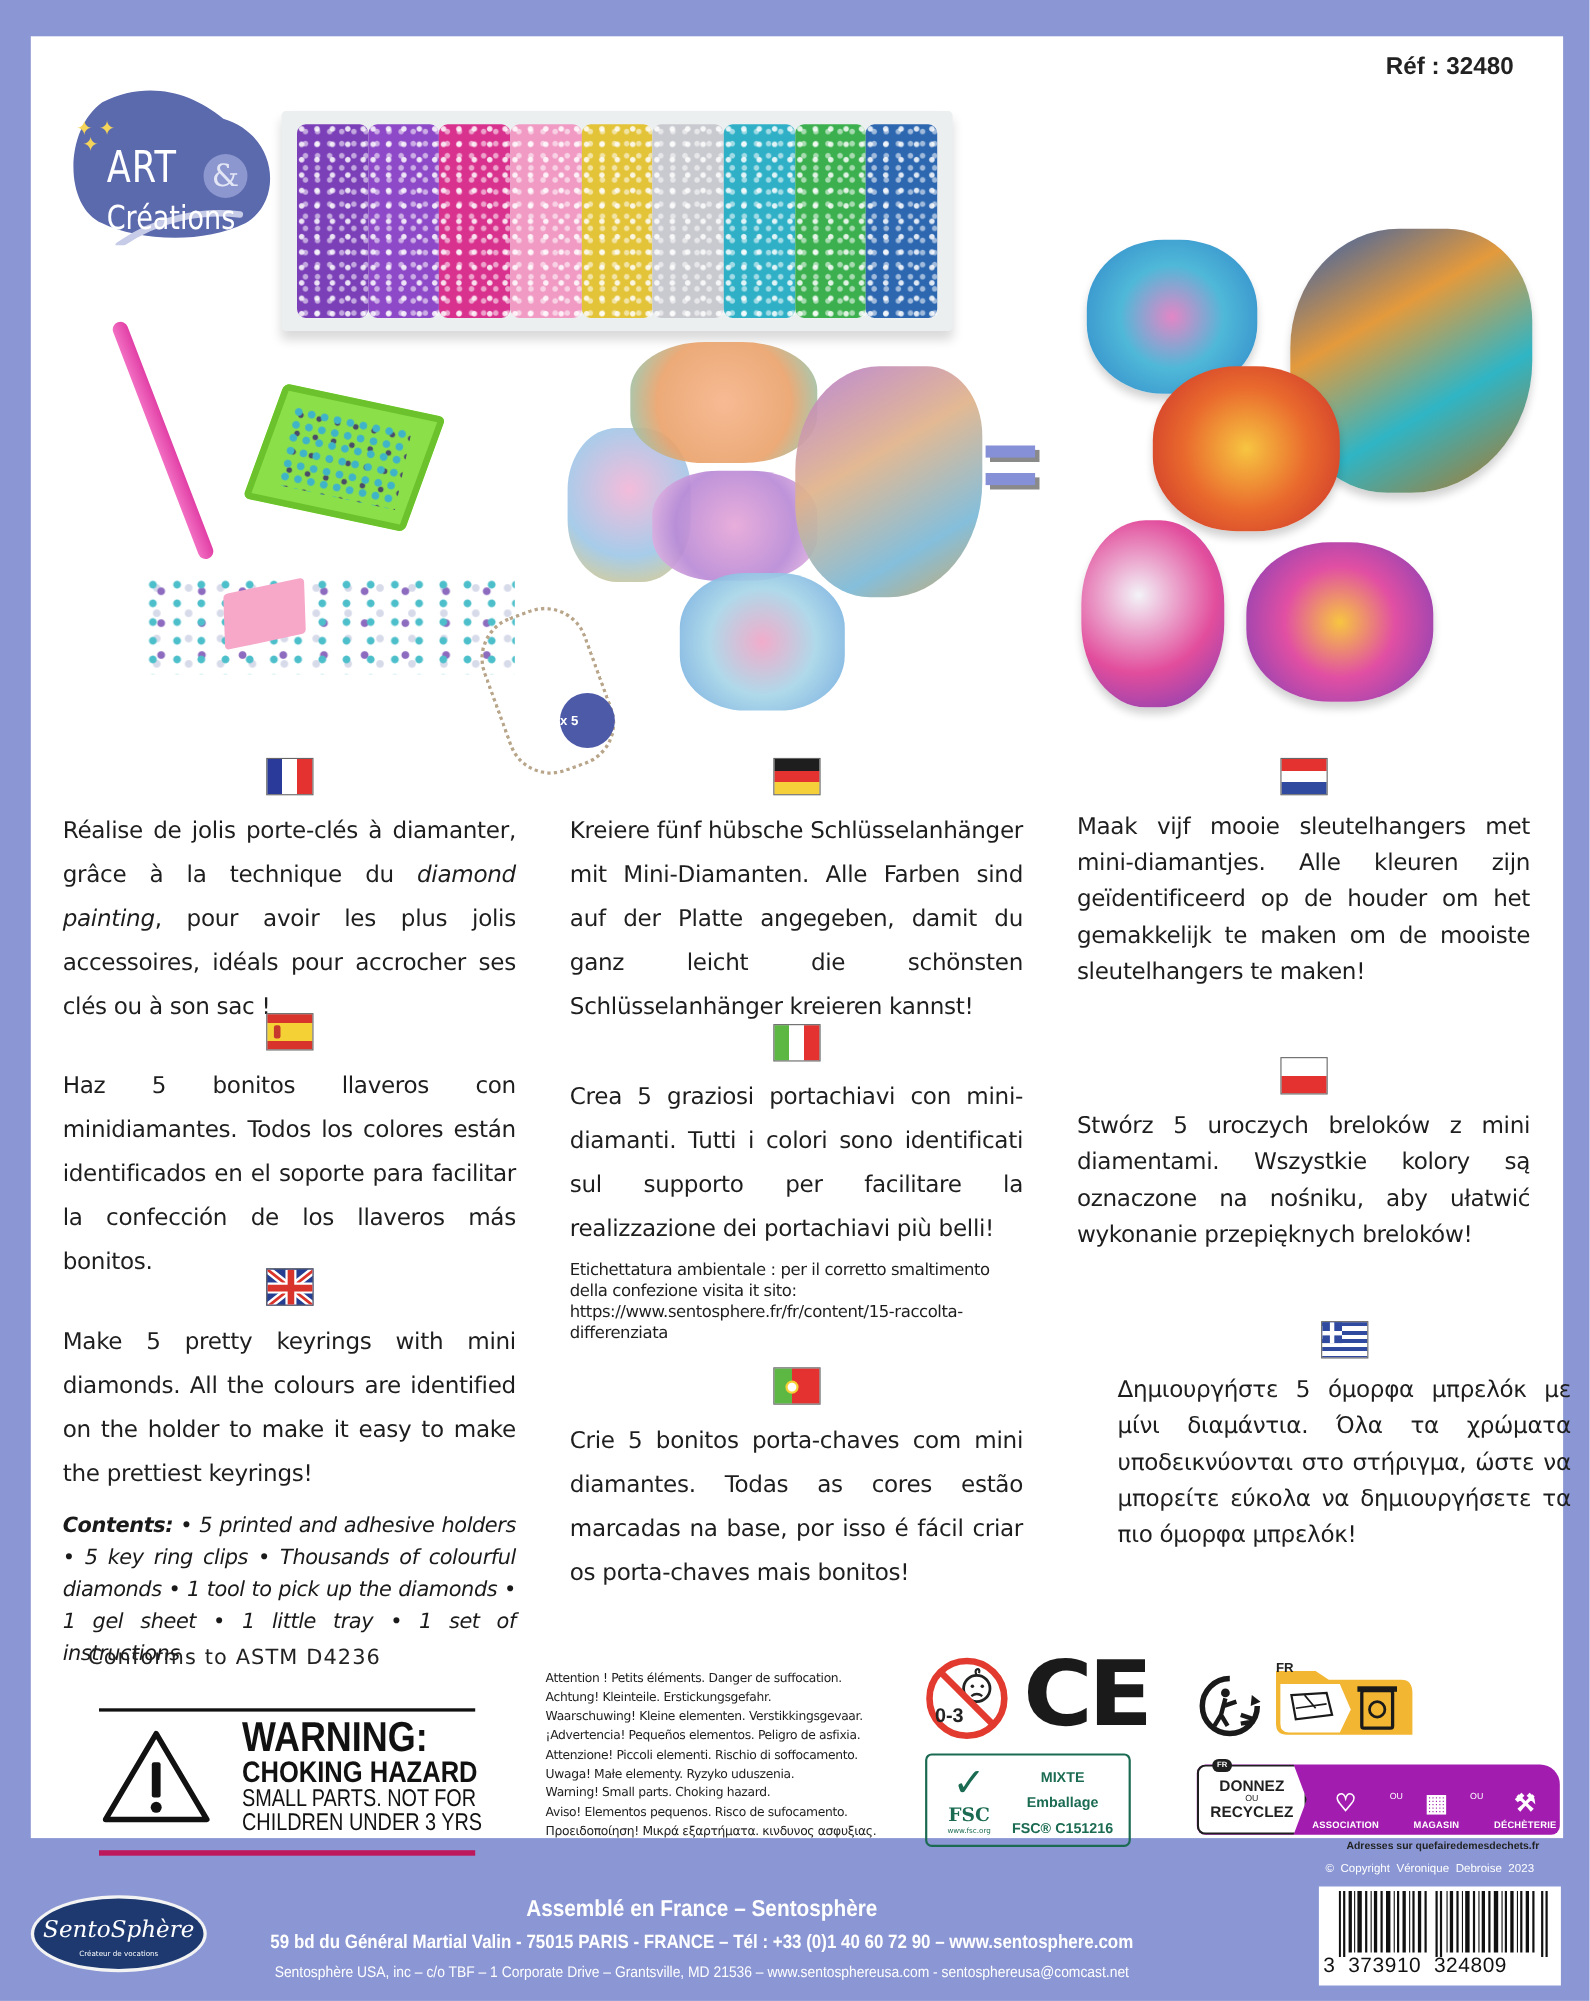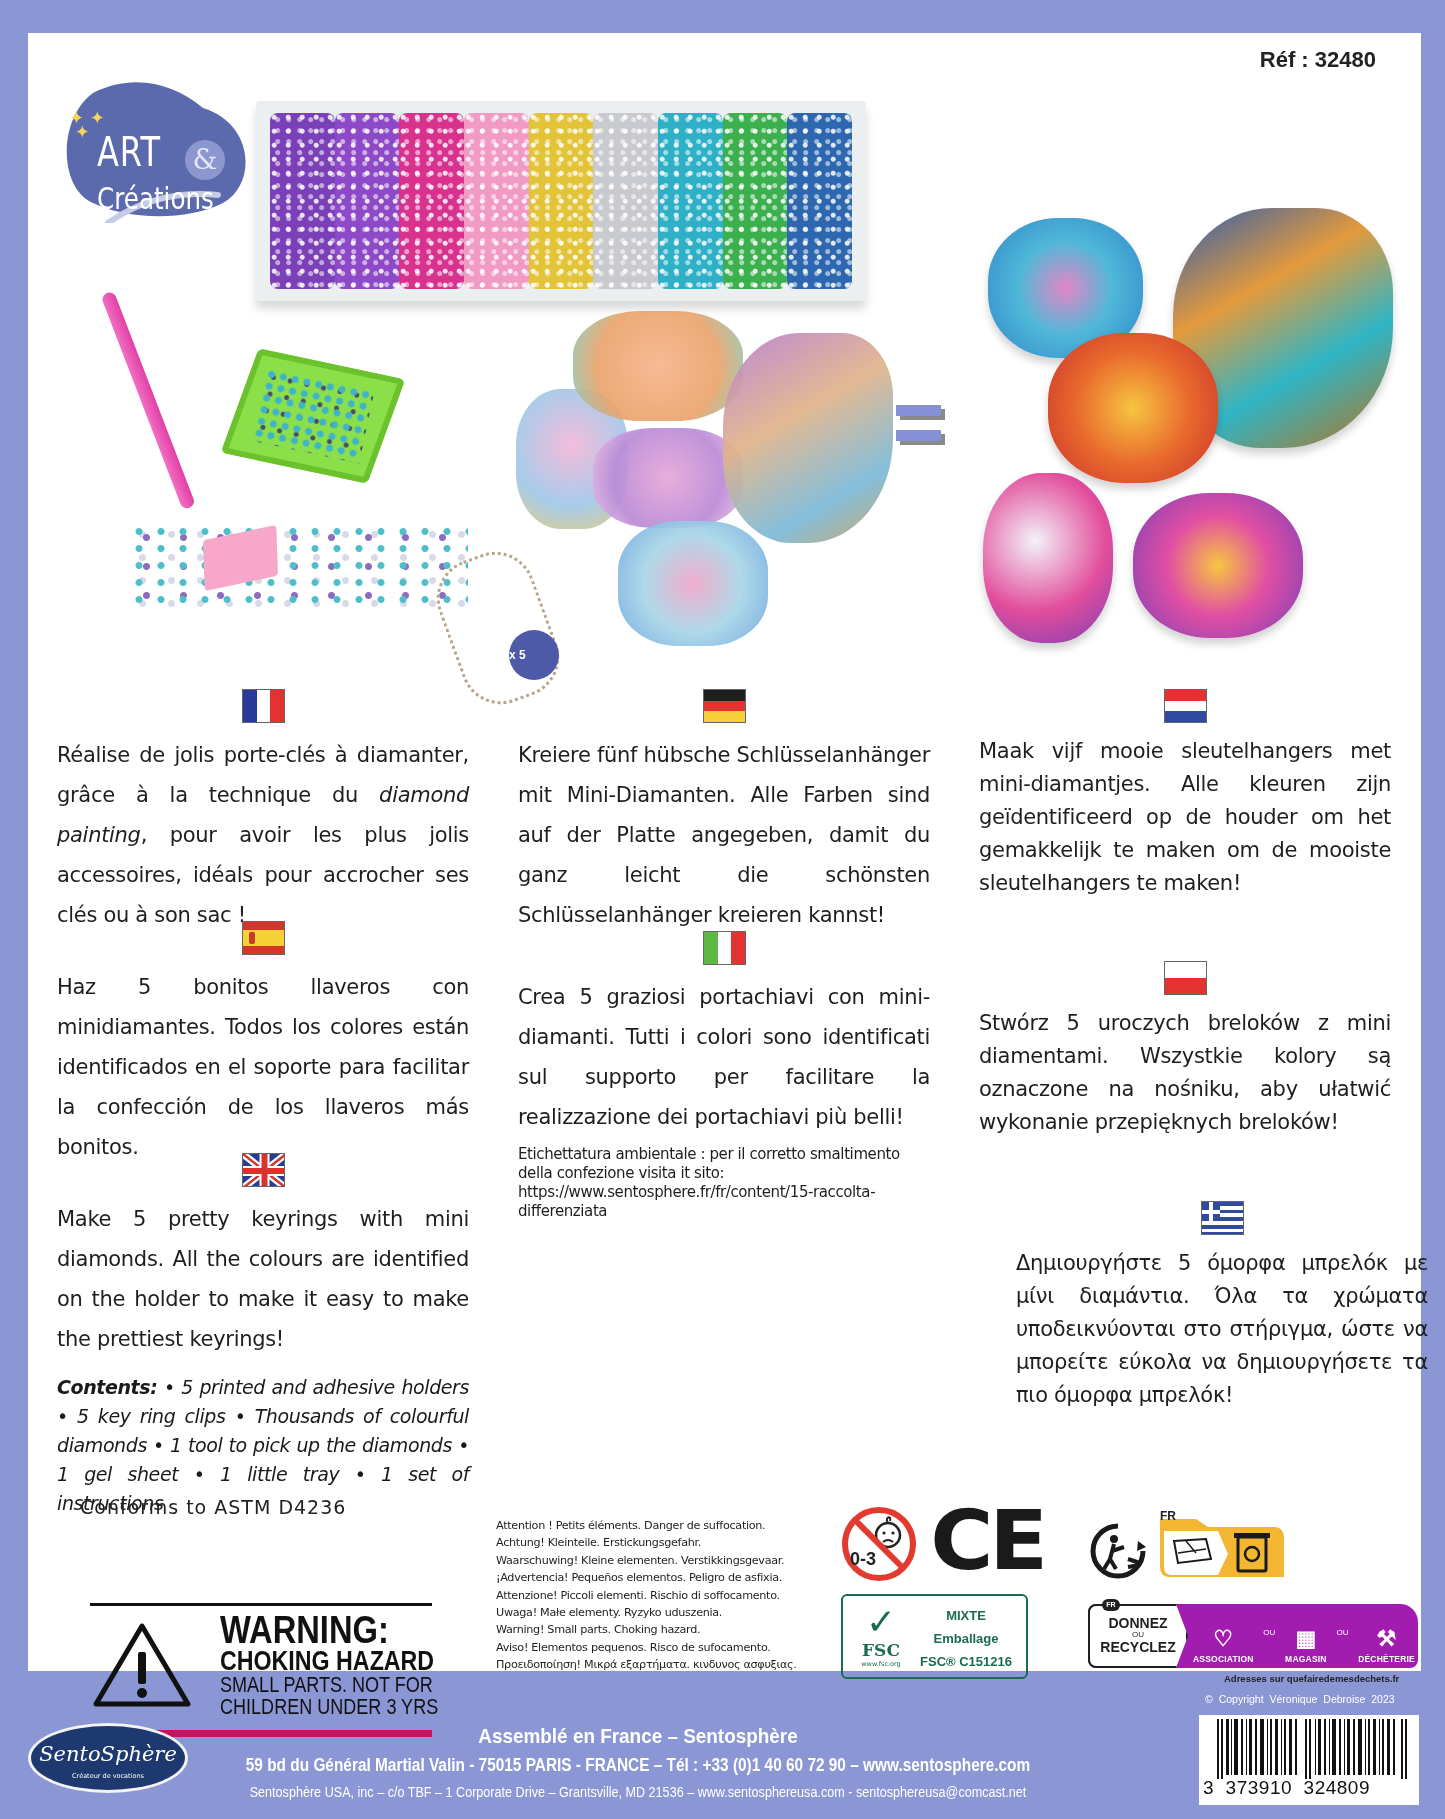--- a/index.html
+++ b/index.html
@@ -39,21 +39,21 @@
   
   .lang { position: absolute; width: 412px; }
   .flag { display: block; width: 43px; height: 34px; margin: 0 auto 12px auto; border: 1px solid #666; position: relative; overflow: hidden; }
   .lang p { font-family: "DejaVu Sans", sans-serif; font-size: 21px; line-height: 40px; text-align: justify; color: #1e1e1e; letter-spacing: -0.3px; }
   .lang p.small { font-size: 15px; line-height: 19px; text-align: left; margin-top: 8px; letter-spacing: -0.4px; }
   .contents { font-family: "DejaVu Sans", sans-serif; font-style: italic; font-size: 19px; line-height: 29px; margin-top: 14px; text-align: justify; letter-spacing: -0.4px; }
   .contents b { font-weight: bold; }
 
   
   .astm-title { position: absolute; left: 52px; top: 1463px; font-family: "DejaVu Sans", sans-serif; font-size: 19px; letter-spacing: 1px; color: #222; }
-  .warn-box { position: absolute; left: 62px; top: 1570px; width: 342px; height: 134px; border-top: 3px solid #111; border-bottom: 7px solid #be185d; }
+  .warn-box { position: absolute; left: 62px; top: 1520px; width: 342px; height: 134px; border-top: 3px solid #111; border-bottom: 5px solid #be185d; }
   .warn-tri { position: absolute; left: 2px; top: 16px; width: 100px; height: 86px; }
   .warn-text { position: absolute; left: 130px; top: 6px; font-family: "Liberation Sans", sans-serif; color: #111; }
   .warn-text .w1 { font-size: 38px; font-weight: bold; line-height: 36px; transform: scaleX(0.86); transform-origin: left; white-space: nowrap; }
   .warn-text .w2 { font-size: 27px; font-weight: bold; line-height: 26px; transform: scaleX(0.86); transform-origin: left; white-space: nowrap; }
   .warn-text .w3 { font-size: 22px; line-height: 22px; transform: scaleX(0.82); transform-origin: left; white-space: nowrap; }
 
   .multi-warn { position: absolute; left: 468px; top: 1484px; font-family: "DejaVu Sans", sans-serif; font-size: 11.2px; line-height: 17.4px; color: #1e1e1e; letter-spacing: -0.3px; white-space: nowrap; }
 
   
   .age-icon { position: absolute; left: 812px; top: 1472px; width: 78px; height: 78px; }
@@ -179,20 +179,26 @@
     <span class="flag" style="background:linear-gradient(180deg,#1e1e1e 33.3%,#e43230 33.3%,#e43230 66.6%,#f6d03a 66.6%);"></span>
     <p>Kreiere fünf hübsche Schlüsselanhänger mit Mini-Diamanten. Alle Farben sind auf der Platte angegeben, damit du ganz leicht die schönsten Schlüsselanhänger kreieren kannst!</p>
   </div>
 
   <div class="lang" style="left:490px;top:898px;">
     <span class="flag" style="background:linear-gradient(90deg,#5cb843 33.3%,#fff 33.3%,#fff 66.6%,#e43230 66.6%);"></span>
     <p>Crea 5 graziosi portachiavi con mini-diamanti. Tutti i colori sono identificati sul supporto per facilitare la realizzazione dei portachiavi più belli!</p>
     <p class="small">Etichettatura ambientale : per il corretto smaltimento della confezione visita it sito: https://www.sentosphere.fr/fr/content/15-raccolta-differenziata</p>
   </div>
 
+  <div class="lang" style="left:490px;top:1210px;">
+    <span class="flag" style="background:linear-gradient(90deg,#5cb843 40%,#e43230 40%);">
+        <span style="position:absolute;left:10px;top:11px;width:12px;height:12px;border-radius:50%;border:2px solid #f4d236;background:#fff;"></span>
+      </span>
+    <p>Crie 5 bonitos porta-chaves com mini diamantes. Todas as cores estão marcadas na base, por isso é fácil criar os porta-chaves mais bonitos!</p>
+  </div>
 
   <div class="lang" style="left:951px;top:656px;">
     <span class="flag" style="background:linear-gradient(180deg,#e43230 33.3%,#fff 33.3%,#fff 66.6%,#2f4a9f 66.6%);"></span>
     <p style="line-height:33px;">Maak vijf mooie sleutelhangers met mini-diamantjes. Alle kleuren zijn geïdentificeerd op de houder om het gemakkelijk te maken om de mooiste sleutelhangers te maken!</p>
   </div>
 
   <div class="lang" style="left:951px;top:928px;">
     <span class="flag" style="background:linear-gradient(180deg,#fff 50%,#e43230 50%);"></span>
     <p style="line-height:33px;">Stwórz 5 uroczych breloków z mini diamentami. Wszystkie kolory są oznaczone na nośniku, aby ułatwić wykonanie przepięknych breloków!</p>
   </div>

